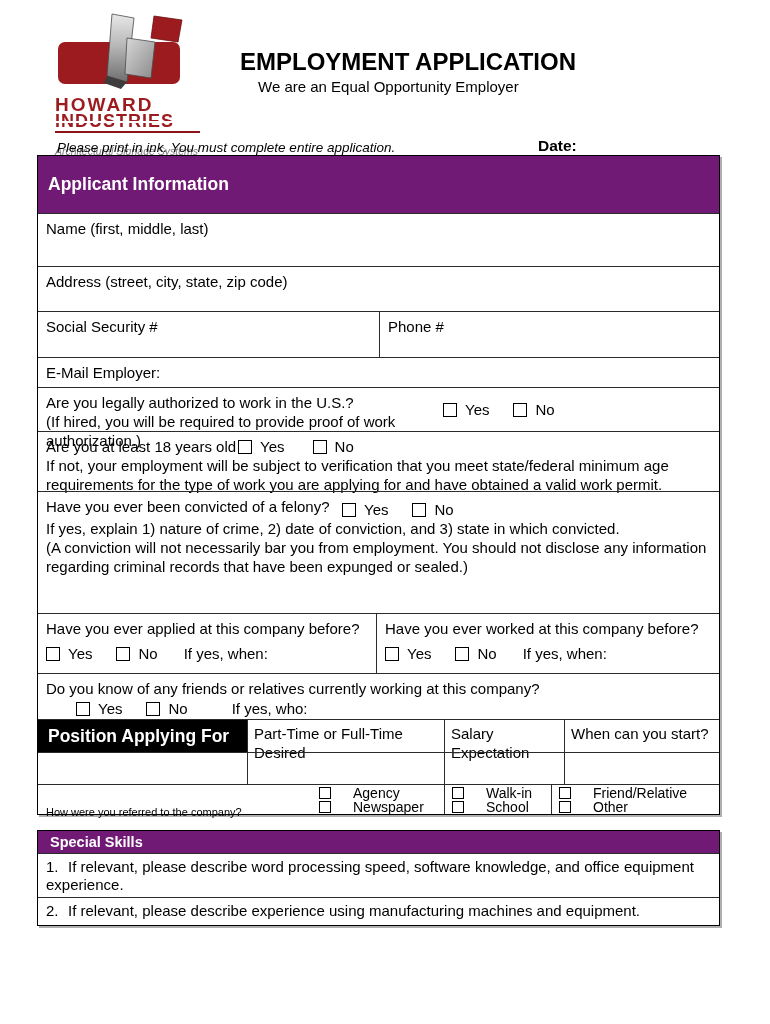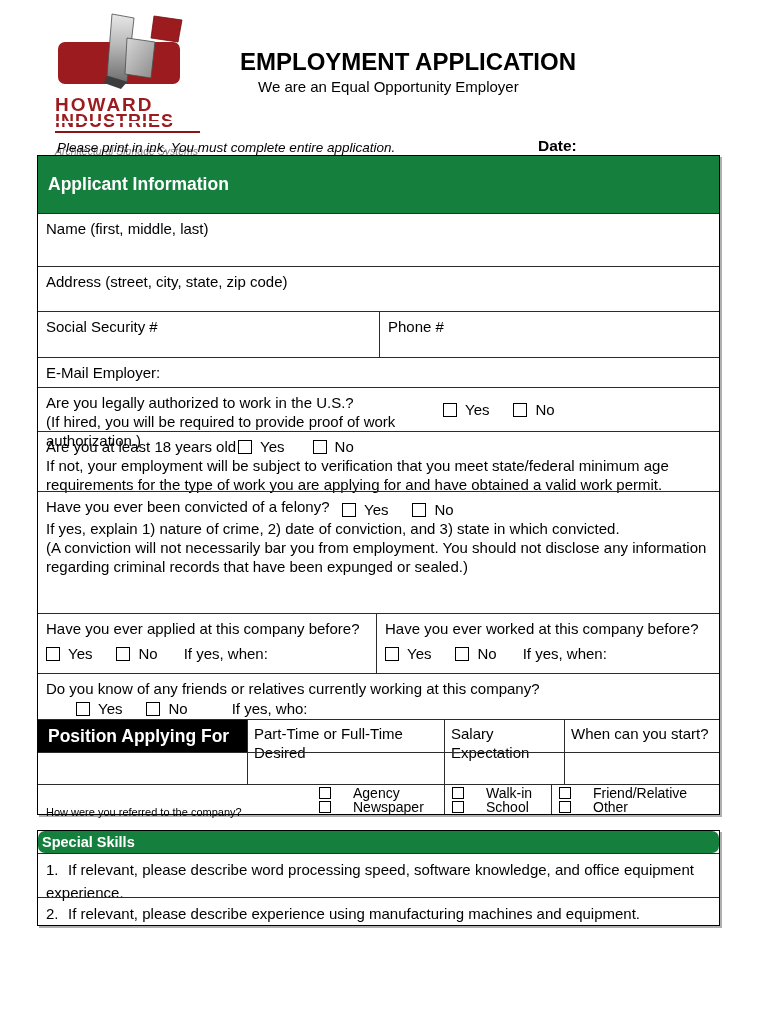--- a/index.html
+++ b/index.html
@@ -19,42 +19,42 @@
   .subtitle{position:absolute;left:258px;top:78px;font-size:15px;}
   .instruction{position:absolute;left:57px;top:140px;font-size:13.5px;font-style:italic;}
   .date-label{position:absolute;left:538px;top:137px;font-size:15.5px;font-weight:bold;}
   
   .tbl{position:absolute;left:37px;width:681px;border:1px solid #000;background:#fff;
        box-shadow:2px 2px 0 rgba(110,110,110,.55);}
   .tbl1{top:155px;}
   .tbl2{top:830px;}
   .row{position:relative;border-top:1px solid #2b2b2b;box-sizing:border-box;}
   .row:first-child{border-top:none;}
-  .bar{background:#15803d;color:#fff;font-weight:bold;display:flex;align-items:center;}
+  .bar{background:#701a75;color:#fff;font-weight:bold;display:flex;align-items:center;}
   .bar1{height:57px;font-size:17.5px;padding-left:10px;}
-  .bar2{height:22px;font-size:14.5px;padding-left:4px;border-radius:7px;}
+  .bar2{height:22px;font-size:14.5px;padding-left:12px;}
   .lbl{font-size:15px;line-height:19px;padding:5px 8px;}
   .cells{display:flex;align-items:stretch;}
   .cell{position:relative;box-sizing:border-box;}
   .cell + .cell{border-left:1px solid #2b2b2b;}
   .pos-black{background:#000;color:#fff;font-weight:bold;font-size:17.5px;padding:6px 0 12px 10px;}
   
   .cb{display:inline-block;width:12px;height:12px;border:1.6px solid #000;background:#fff;
       vertical-align:-2px;box-sizing:content-box;}
   .cb.sm{width:10px;height:10px;border-width:1.4px;}
   .yn{white-space:nowrap;font-size:15px;}
   .yn .cb{margin-right:8px;}
   .yn .ylab{margin-right:24px;}
   .inline-q .cb{margin-left:2px;margin-right:8px;}
   .inline-q .gap{display:inline-block;width:26px;}
   .refgrp{position:absolute;top:1px;}
   .ref-line{display:flex;align-items:center;height:14px;font-size:14px;line-height:14px;}
   .ref-line .cb{margin-right:0;}
   .ref-lab{margin-left:22px;}
-  .skill{font-size:15px;line-height:23px;padding:4px 8px 0 8px;}
+  .skill{font-size:15px;line-height:18px;padding:4px 8px 0 8px;}
   .num{display:inline-block;width:22px;}
 </style>
 </head>
 <body>
 
 <div class="page">
 
   <div class="logo">
     <svg width="140" height="78" viewBox="0 0 140 78">
       <defs>

